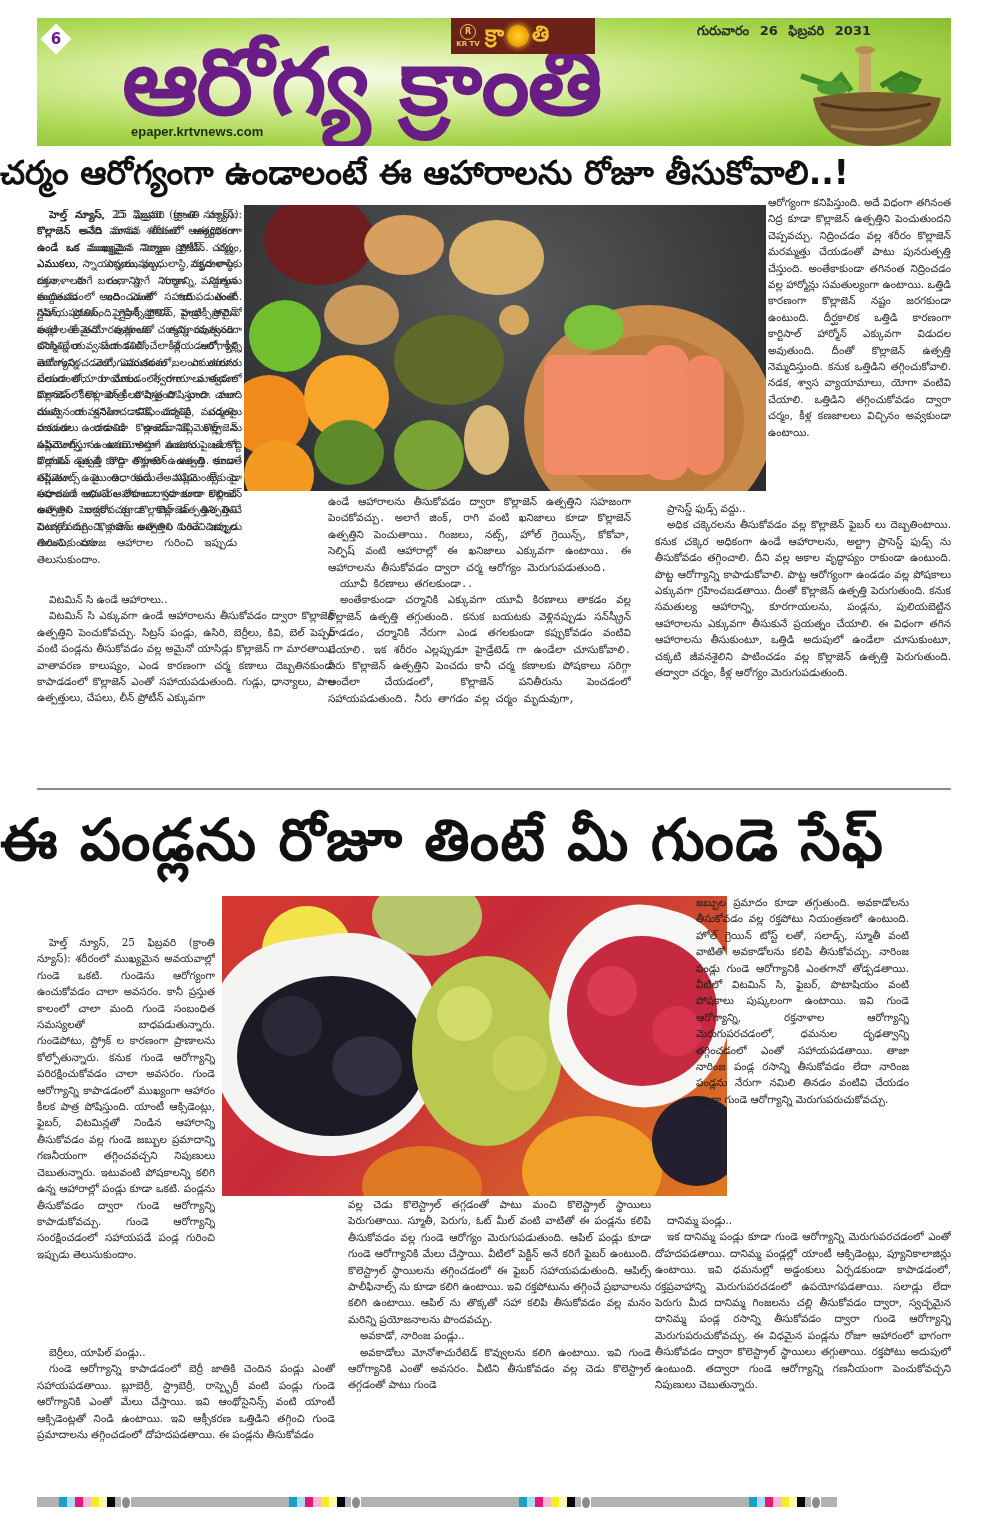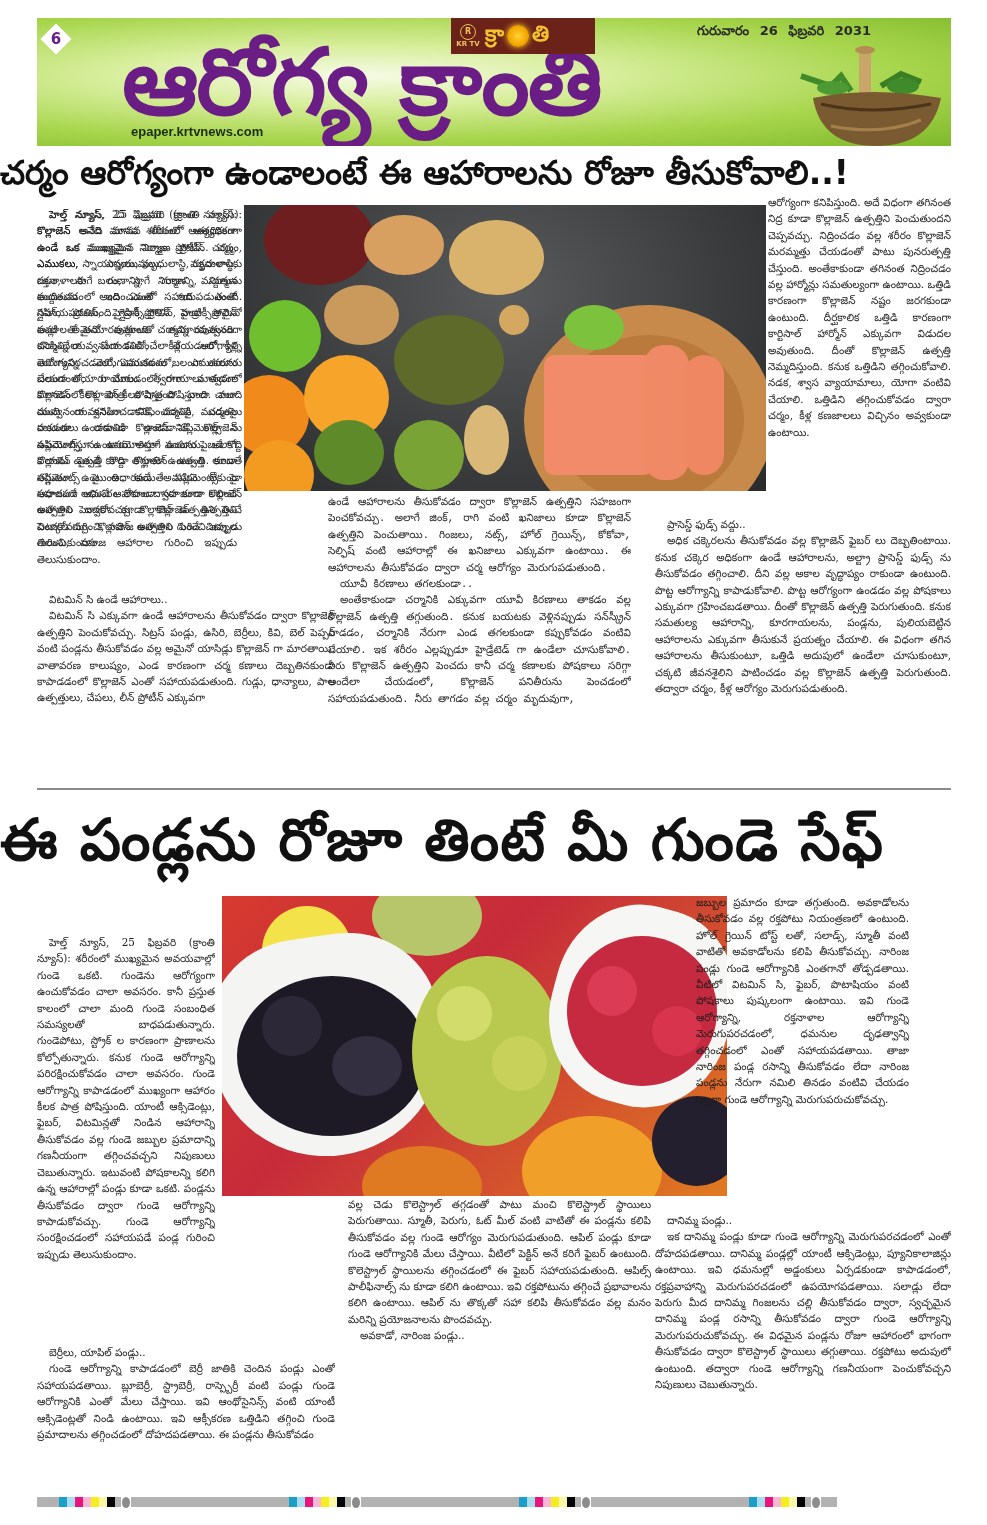--- a/index.html
+++ b/index.html
@@ -157,21 +157,21 @@
 <div class="col" style="left:328px; top:494px; width:303px; height:290px; overflow:hidden;font-family:Liberation Mono, monospace;">
   <p style="text-indent:0">ఉండే ఆహారాలను తీసుకోవడం ద్వారా కొల్లాజెన్ ఉత్పత్తిని సహజంగా పెంచకోవచ్చు. అలాగే జింక్, రాగి వంటి ఖనిజాలు కూడా కొల్లాజెన్ ఉత్పత్తిని పెంచుతాయి. గింజలు, నట్స్, హోల్ గ్రెయిన్స్, కోకోవా, సెల్ఫిష్ వంటి ఆహారాల్లో ఈ ఖనిజాలు ఎక్కువగా ఉంటాయి. ఈ ఆహారాలను తీసుకోవడం ద్వారా చర్మ ఆరోగ్యం మెరుగుపడుతుంది.</p>
   <p>యూవీ కిరణాలు తగలకుండా..</p>
   <p>అంతేకాకుండా చర్మానికి ఎక్కువగా యూవీ కిరణాలు తాకడం వల్ల కొల్లాజెన్ ఉత్పత్తి తగ్గుతుంది. కనుక బయటకు వెళ్లినప్పుడు సన్‌స్క్రీన్ వాడడం, చర్మానికి నేరుగా ఎండ తగలకుండా కప్పుకోవడం వంటివి చేయాలి. ఇక శరీరం ఎల్లప్పుడూ హైడ్రేటెడ్ గా ఉండేలా చూసుకోవాలి. నీరు కొల్లాజెన్ ఉత్పత్తిని పెంచదు కానీ చర్మ కణాలకు పోషకాలు సరిగ్గా అందేలా చేయడంలో, కొల్లాజెన్ పనితీరును పెంచడంలో సహాయపడుతుంది. నీరు తాగడం వల్ల చర్మం మృదువుగా,</p>
 </div>
 
 <div class="col" style="left:768px; top:194px; width:183px; height:296px; overflow:hidden;">
   <p style="text-indent:0">ఆరోగ్యంగా కనిపిస్తుంది. అదే విధంగా తగినంత నిద్ర కూడా కొల్లాజెన్ ఉత్పత్తిని పెంచుతుందని చెప్పవచ్చు. నిద్రించడం వల్ల శరీరం కొల్లాజెన్ మరమ్మత్తు చేయడంతో పాటు పునరుత్పత్తి చేస్తుంది. అంతేకాకుండా తగినంత నిద్రించడం వల్ల హార్మోన్లు సమతుల్యంగా ఉంటాయి. ఒత్తిడి కారణంగా కొల్లాజెన్ నష్టం జరగకుండా ఉంటుంది. దీర్ఘకాలిక ఒత్తిడి కారణంగా కార్టిసాల్ హార్మోన్ ఎక్కువగా విడుదల అవుతుంది. దీంతో కొల్లాజెన్ ఉత్పత్తి నెమ్మదిస్తుంది. కనుక ఒత్తిడిని తగ్గించుకోవాలి. నడక, శ్వాస వ్యాయామాలు, యోగా వంటివి చేయాలి. ఒత్తిడిని తగ్గించుకోవడం ద్వారా చర్మం, కీళ్ల కణజాలలు విచ్చినం అవ్వకుండా ఉంటాయి.</p>
 </div>
 <div class="col" style="left:655px; top:500px; width:296px; height:284px; overflow:hidden;">
-  <p style="margin-top:16px">ప్రాసెస్డ్ ఫుడ్స్ వద్దు..</p>
+  <p style="margin-top:0">ప్రాసెస్డ్ ఫుడ్స్ వద్దు..</p>
   <p>అధిక చక్కెరలను తీసుకోవడం వల్ల కొల్లాజెన్ ఫైబర్ లు దెబ్బతింటాయి. కనుక చక్కెర అధికంగా ఉండే ఆహారాలను, అల్ట్రా ప్రాసెస్డ్ ఫుడ్స్ ను తీసుకోవడం తగ్గించాలి. దీని వల్ల అకాల వృద్ధాప్యం రాకుండా ఉంటుంది. పొట్ట ఆరోగ్యాన్ని కాపాడుకోవాలి. పొట్ట ఆరోగ్యంగా ఉండడం వల్ల పోషకాలు ఎక్కువగా గ్రహించబడతాయి. దీంతో కొల్లాజెన్ ఉత్పత్తి పెరుగుతుంది. కనుక సమతుల్య ఆహారాన్ని, కూరగాయలను, పండ్లను, పులియబెట్టిన ఆహారాలను ఎక్కువగా తీసుకునే ప్రయత్నం చేయాలి. ఈ విధంగా తగిన ఆహారాలను తీసుకుంటూ, ఒత్తిడి అదుపులో ఉండేలా చూసుకుంటూ, చక్కటి జీవనశైలిని పాటించడం వల్ల కొల్లాజెన్ ఉత్పత్తి పెరుగుతుంది. తద్వారా చర్మం, కీళ్ల ఆరోగ్యం మెరుగుపడుతుంది.</p>
 </div>
 
 <div class="rule"></div>
 
 <div class="headline h2">ఈ పండ్లను రోజూ తింటే మీ గుండె సేఫ్</div>
 
 <div class="col" style="left:37px; top:894px; width:178px; height:330px; overflow:hidden;margin-top:40px;">
   <p>హెల్త్ న్యూస్, 25 ఫిబ్రవరి (క్రాంతి న్యూస్): శరీరంలో ముఖ్యమైన అవయవాల్లో గుండె ఒకటి. గుండెను ఆరోగ్యంగా ఉంచుకోవడం చాలా అవసరం. కానీ ప్రస్తుత కాలంలో చాలా మంది గుండె సంబంధిత సమస్యలతో బాధపడుతున్నారు. గుండెపోటు, స్ట్రోక్ ల కారణంగా ప్రాణాలను కోల్పోతున్నారు. కనుక గుండె ఆరోగ్యాన్ని పరిరక్షించుకోవడం చాలా అవసరం. గుండె ఆరోగ్యాన్ని కాపాడడంలో ముఖ్యంగా ఆహారం కీలక పాత్ర పోషిస్తుంది. యాంటీ ఆక్సిడెంట్లు, ఫైబర్, విటమిన్లతో నిండిన ఆహారాన్ని తీసుకోవడం వల్ల గుండె జబ్బుల ప్రమాదాన్ని గణనీయంగా తగ్గించవచ్చని నిపుణులు చెబుతున్నారు. ఇటువంటి పోషకాలన్ని కలిగి ఉన్న ఆహారాల్లో పండ్లు కూడా ఒకటి. పండ్లను తీసుకోవడం ద్వారా గుండె ఆరోగ్యాన్ని కాపాడుకోవచ్చు. గుండె ఆరోగ్యాన్ని సంరక్షించడంలో సహాయపడే పండ్ల గురించి ఇప్పుడు తెలుసుకుందాం.</p>
 </div>
@@ -195,20 +195,21 @@
   <div class="blob" style="left:365px;top:70px;width:50px;height:50px;background:#dc3b55;"></div>
   <div class="blob" style="left:430px;top:110px;width:50px;height:50px;background:#d8344e;"></div>
   <div class="blob" style="left:300px;top:220px;width:140px;height:110px;background:#f0a028;"></div>
   <div class="blob" style="left:140px;top:250px;width:120px;height:80px;background:#e07a22;"></div>
   <div class="blob" style="left:430px;top:200px;width:90px;height:90px;background:#241f2e;"></div>
 </div>
 
 <div class="col" style="left:348px; top:1196px; width:303px; height:290px; overflow:hidden;">
   <p style="text-indent:0">వల్ల చెడు కొలెస్ట్రాల్ తగ్గడంతో పాటు మంచి కొలెస్ట్రాల్ స్థాయిలు పెరుగుతాయి. స్మూతీ, పెరుగు, ఓట్ మీల్ వంటి వాటితో ఈ పండ్లను కలిపి తీసుకోవడం వల్ల గుండె ఆరోగ్యం మెరుగుపడుతుంది. ఆపిల్ పండ్లు కూడా గుండె ఆరోగ్యానికి మేలు చేస్తాయి. వీటిలో పెక్టిన్ అనే కరిగే ఫైబర్ ఉంటుంది. కొలెస్ట్రాల్ స్థాయిలను తగ్గించడంలో ఈ ఫైబర్ సహాయపడుతుంది. ఆపిల్స్ పాలీఫినాల్స్ ను కూడా కలిగి ఉంటాయి. ఇవి రక్తపోటును తగ్గించే ప్రభావాలను కలిగి ఉంటాయి. ఆపిల్ ను తొక్కతో సహా కలిపి తీసుకోవడం వల్ల మనం మరిన్ని ప్రయోజనాలను పొందవచ్చు.</p>
   <p>అవకాడో, నారింజ పండ్లు..</p>
+  <p>అవకాడోలు మోనోశాచురేటెడ్ కొవ్వులను కలిగి ఉంటాయి. ఇవి గుండె ఆరోగ్యానికి ఎంతో అవసరం. వీటిని తీసుకోవడం వల్ల చెడు కొలెస్ట్రాల్ తగ్గడంతో పాటు గుండె</p>
 </div>
 
 <div class="col" style="left:696px; top:894px; width:213px; height:318px; overflow:hidden;">
   <p style="text-indent:0">జబ్బుల ప్రమాదం కూడా తగ్గుతుంది. అవకాడోలను తీసుకోవడం వల్ల రక్తపోటు నియంత్రణలో ఉంటుంది. హోల్ గ్రెయిన్ టోస్ట్ లతో, సలాడ్స్, స్మూతీ వంటి వాటితో అవకాడోలను కలిపి తీసుకోవచ్చు. నారింజ పండ్లు గుండె ఆరోగ్యానికి ఎంతగానో తోడ్పడతాయి. వీటిలో విటమిన్ సి, ఫైబర్, పొటాషియం వంటి పోషకాలు పుష్కలంగా ఉంటాయి. ఇవి గుండె ఆరోగ్యాన్ని, రక్తనాళాల ఆరోగ్యాన్ని మెరుగుపరచడంలో, ధమనుల దృఢత్వాన్ని తగ్గించడంలో ఎంతో సహాయపడతాయి. తాజా నారింజ పండ్ల రసాన్ని తీసుకోవడం లేదా నారింజ పండ్లను నేరుగా నమిలి తినడం వంటివి చేయడం ద్వారా గుండె ఆరోగ్యాన్ని మెరుగుపరుచుకోవచ్చు.</p>
 </div>
 <div class="col" style="left:655px; top:1212px; width:296px; height:276px; overflow:hidden;">
   <p>దానిమ్మ పండ్లు..</p>
   <p>ఇక దానిమ్మ పండ్లు కూడా గుండె ఆరోగ్యాన్ని మెరుగుపరచడంలో ఎంతో దోహదపడతాయి. దానిమ్మ పండ్లల్లో యాంటీ ఆక్సిడెంట్లు, ప్యూనికాలాజిన్లు ఉంటాయి. ఇవి ధమనుల్లో అడ్డంకులు ఏర్పడకుండా కాపాడడంలో, రక్తప్రవాహాన్ని మెరుగుపరచడంలో ఉపయోగపడతాయి. సలాడ్లు లేదా పెరుగు మీద దానిమ్మ గింజలను చల్లి తీసుకోవడం ద్వారా, స్వచ్ఛమైన దానిమ్మ పండ్ల రసాన్ని తీసుకోవడం ద్వారా గుండె ఆరోగ్యాన్ని మెరుగుపరుచుకోవచ్చు. ఈ విధమైన పండ్లను రోజూ ఆహారంలో భాగంగా తీసుకోవడం ద్వారా కొలెస్ట్రాల్ స్థాయిలు తగ్గుతాయి. రక్తపోటు అదుపులో ఉంటుంది. తద్వారా గుండె ఆరోగ్యాన్ని గణనీయంగా పెంచుకోవచ్చని నిపుణులు చెబుతున్నారు.</p>
 </div>
 

